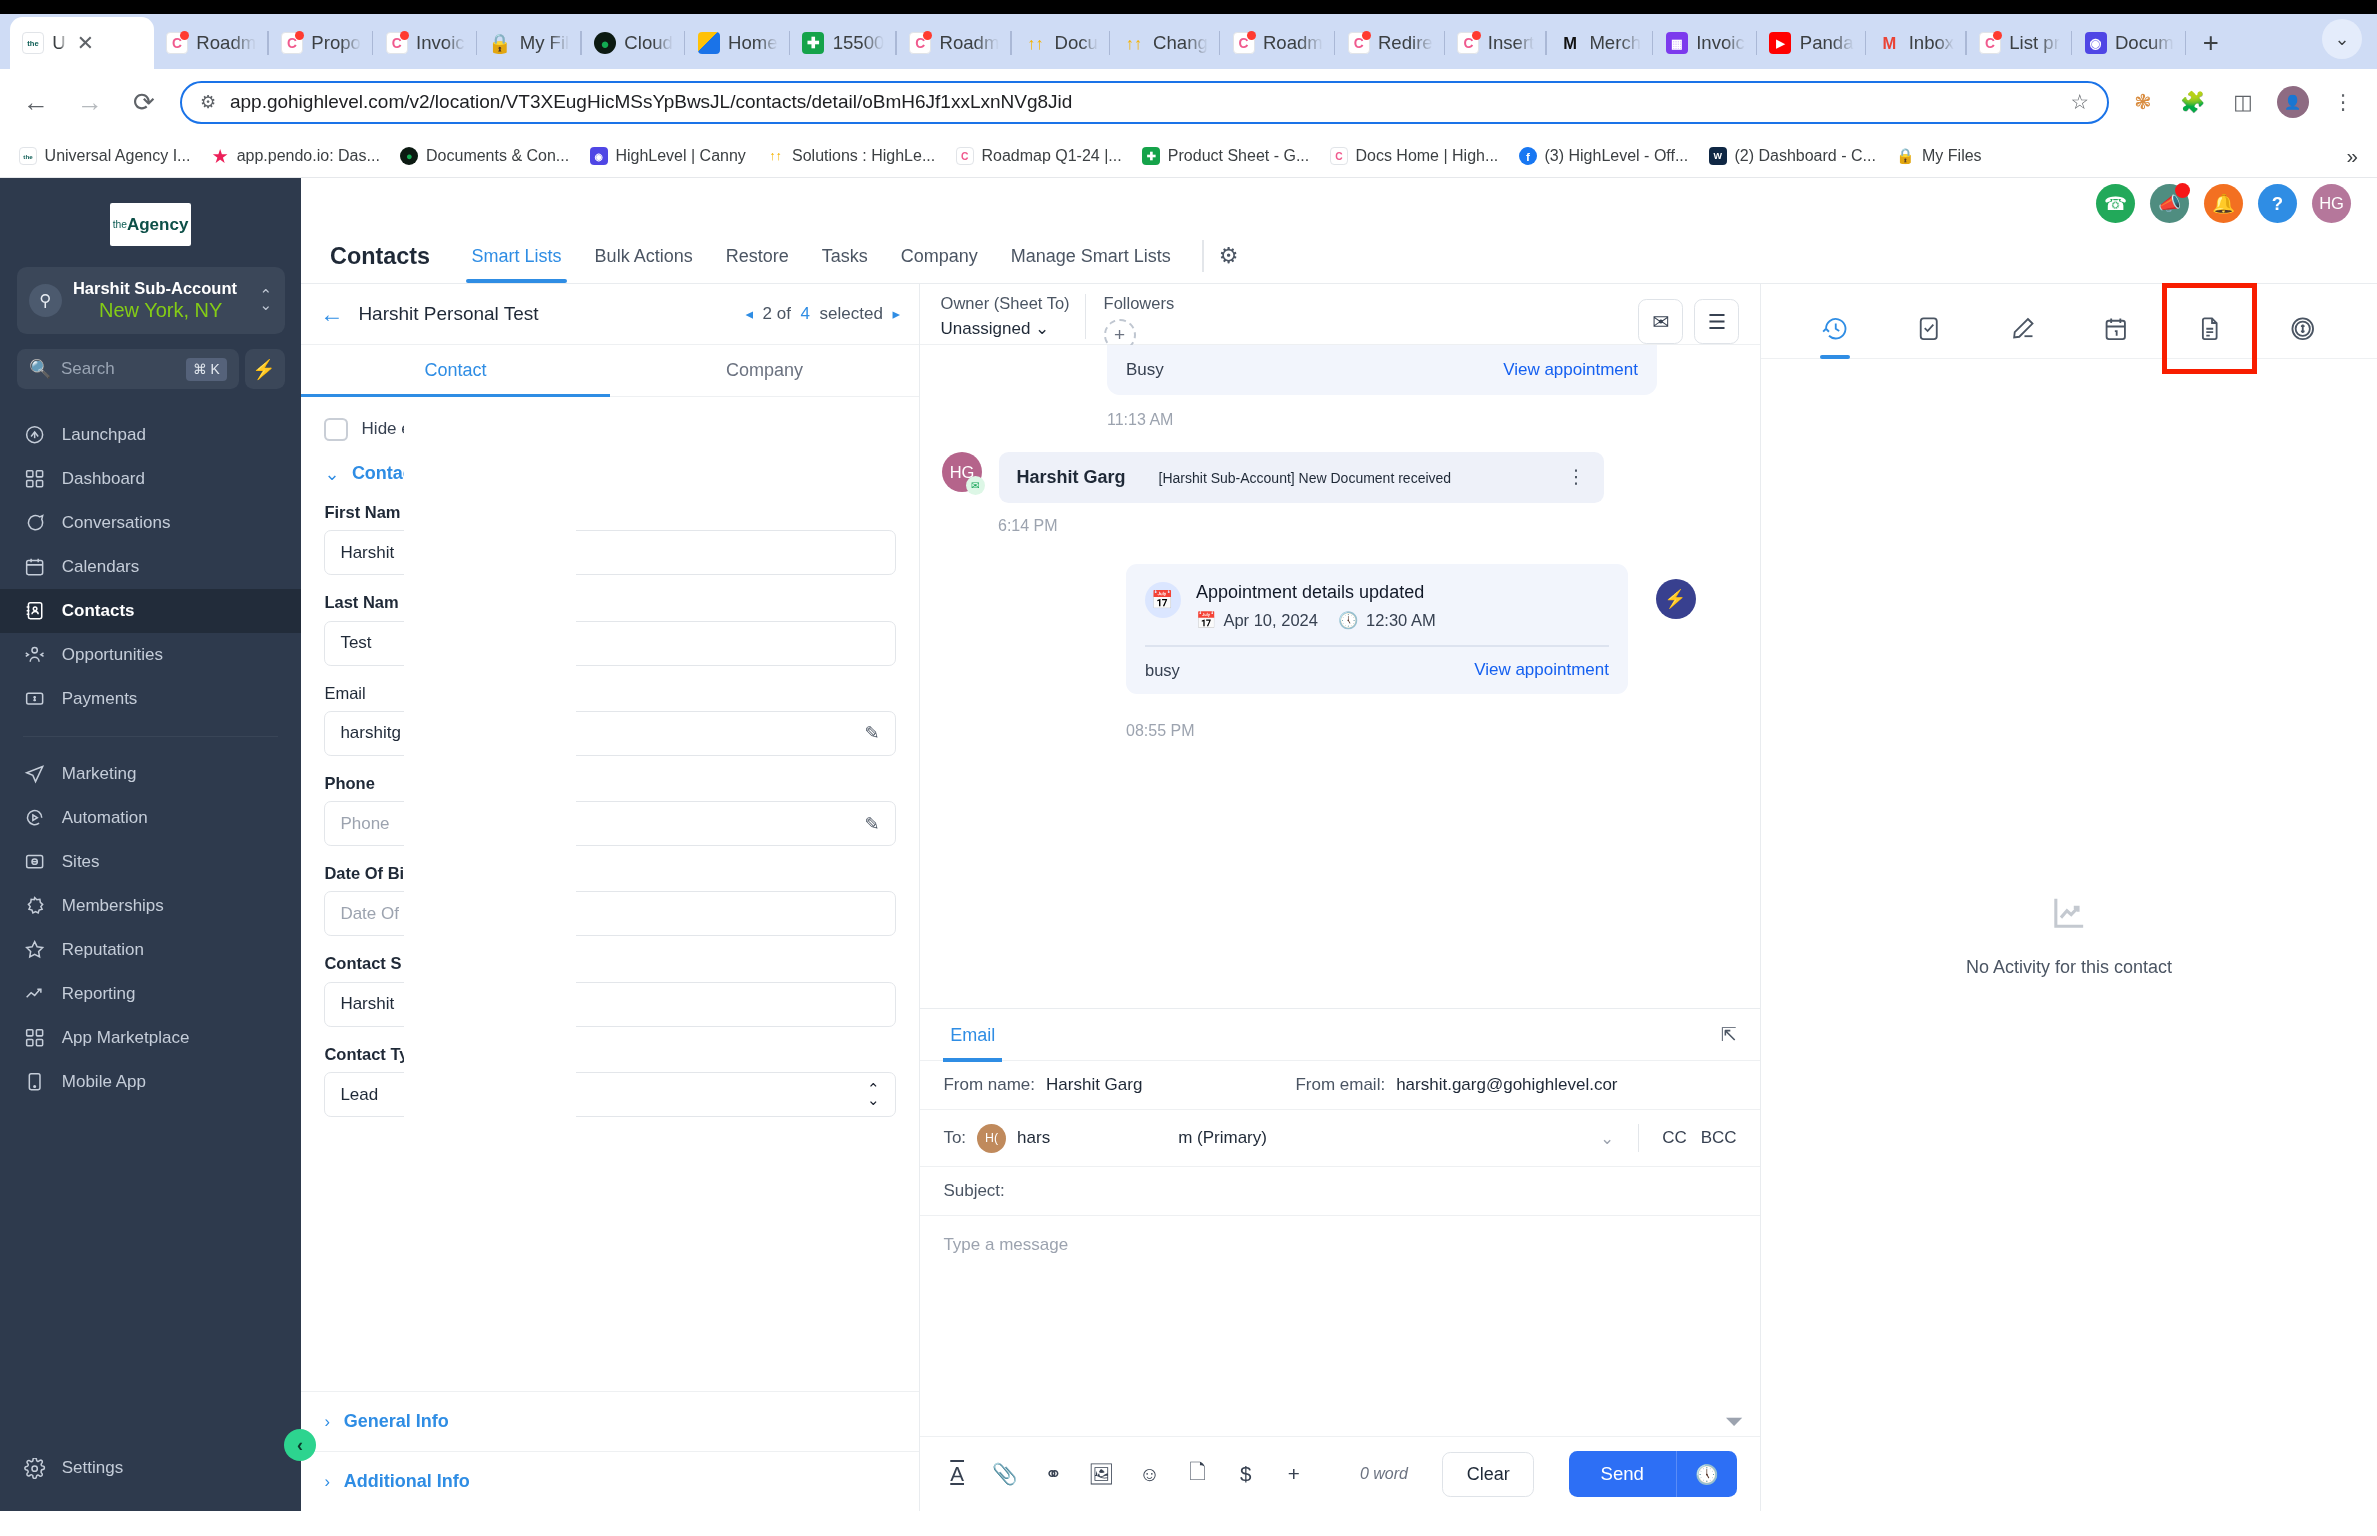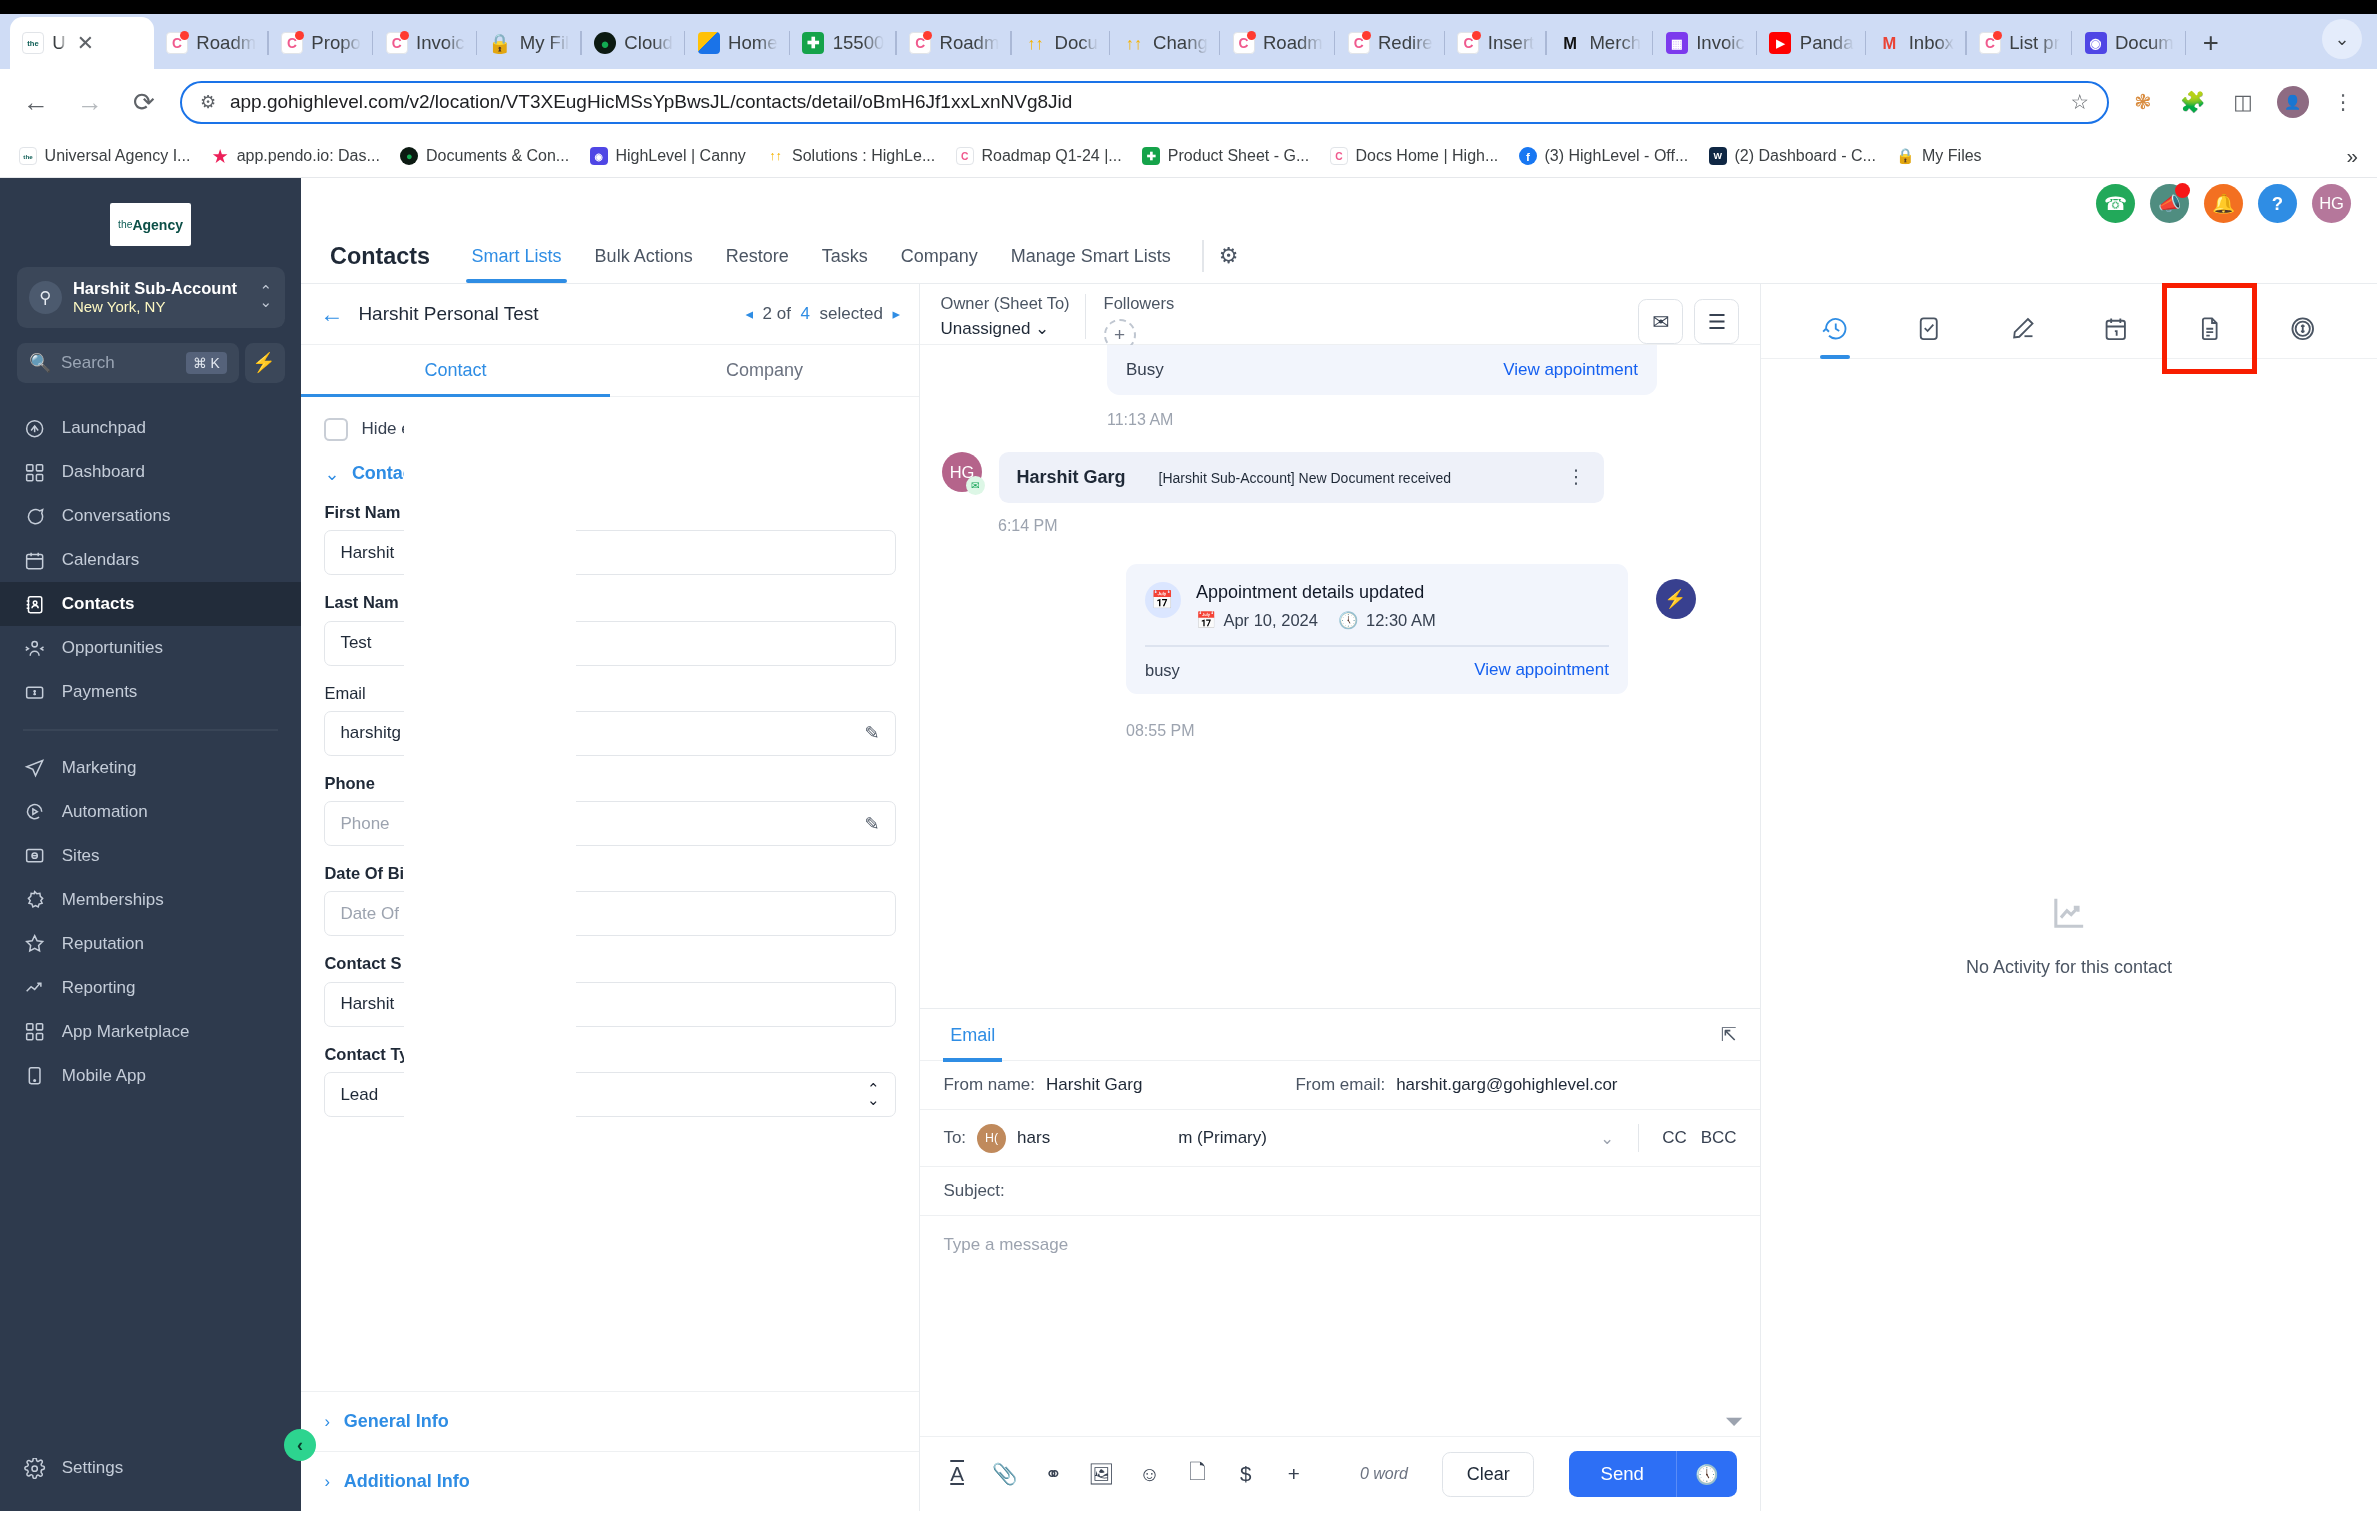--- a/index.html
+++ b/index.html
@@ -63,30 +63,30 @@
 
   
   .sidebar {
     width: 301px; background: #2e3a4d; color: #cfd6e0;
     display: flex; flex-direction: column; padding: 0 0 0 0; flex:none; position:relative;
   }
   .logo-wrap{ display:flex; justify-content:center; padding: 25px 0 16.5px;}
   .logo { background:#fff; width:81px; height:43px; display:flex; align-items:center; justify-content:center;
           border-radius:2.1px; }
   .logo .lg1{ font-size:10.3px; color:#0c5c54; vertical-align:super;}
-  .logo .lg2{ font-size:14px; color:#0c4f47; font-weight:bold;}
+  .logo .lg2{ font-size:17px; color:#0c4f47; font-weight:bold;}
 
   .acct {
     margin: 4.1px 16.5px 0; background: #3b4759; border-radius: 9.6px;
     display: flex; align-items: center; gap: 11px; padding: 11px 12.4px;
   }
   .acct-ic{width:33px;height:33px;border-radius:50%;background:#4c5a6e;display:flex;align-items:center;justify-content:center;font-size:16.5px;color:#e7ecf2;}
   .acct-txt{flex:1; line-height:1.25;}
   .acct-name{ font-size:16.5px; font-weight:bold; color:#fff;}
-  .acct-loc{ font-size:15px; color:#fef9c3;}
+  .acct-loc{ font-size:20px; color:#84cc16;text-align:center;}
   .acct-chev{ font-size:15px; color:#c2cad6; line-height:0.72; text-align:center;}
 
   .searchrow { margin: 15px 16.5px 0; display:flex; gap:5.5px;}
   .searchbox { flex:1; background:#3b4759; border-radius:8.3px; height:40px; display:flex; align-items:center; padding: 0 12.4px; gap:9.6px;}
   .searchbox .sicon{ font-size:18px; color:#b6bfcb;}
   .searchbox .sph{ flex:1; font-size:17px; color:#9aa5b4;}
   .kbd{ background:#55627a; border-radius:4.1px; font-size:13.8px; color:#e3e8ef; padding:3.4px 6.9px;}
   .boltbtn{ width:40px;height:40px;background:#3b4759;border-radius:8.3px;display:flex;align-items:center;justify-content:center;font-size:19px;color:#2dd48f;}
 
   .navlist{ margin-top: 23.4px; display:flex; flex-direction:column;}

